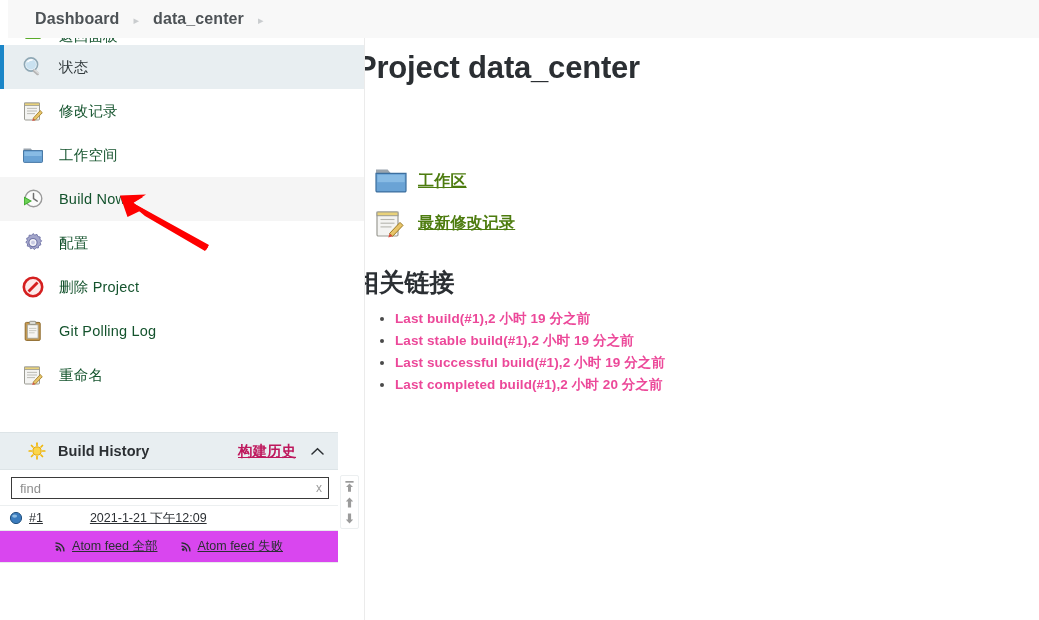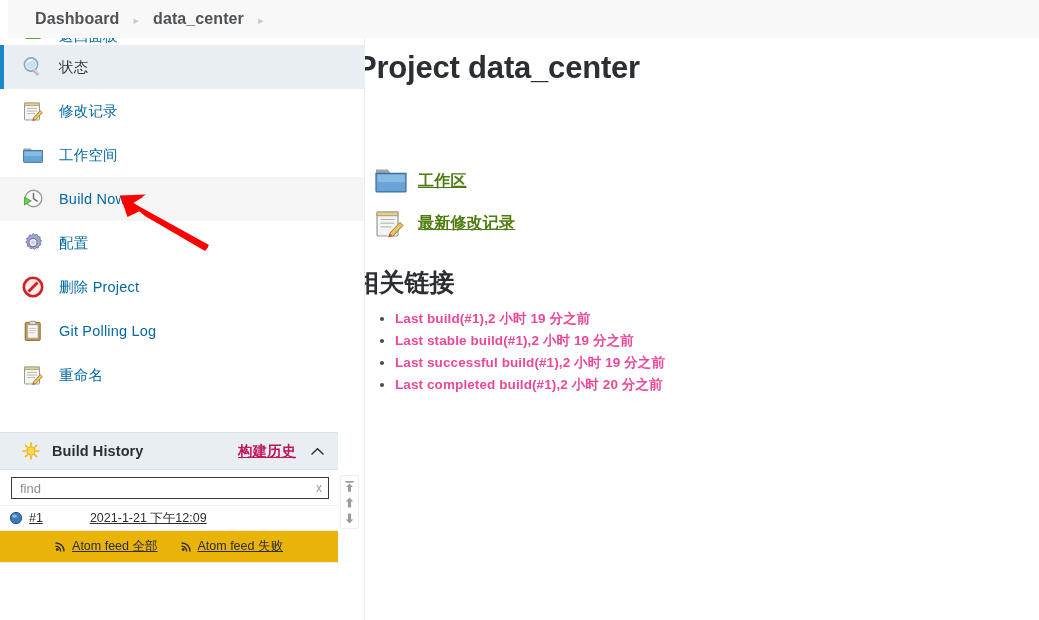--- a/index.html
+++ b/index.html
@@ -54,36 +54,36 @@
     content: ""; position: absolute; left: 0; top: 0;
     width: 4px; height: 100%; background: #1b86c8;
   }
   .task.hovered { background: #f5f5f5; }
   .task-ico {
     width: 26px; height: 26px; flex: none;
     margin-right: 13px;
     display: flex; align-items: center; justify-content: center;
   }
   .task-lbl {
-    font-size: 14.5px; color: #0369a1;
+    font-size: 14.5px; color: #14532d;
     white-space: nowrap; letter-spacing: .2px;
   }
   .task.active .task-lbl { color: #333b3e; }
 
   
   #build-history {
     position: absolute; left: 0; top: 404px;
     width: 338px;
   }
   #bh-header {
     height: 38px; background: #e8eef1;
     border-top: 1px solid #dde4e7;
     border-bottom: 1px solid #dde4e7;
     display: flex; align-items: center;
-    padding: 0 14px 0 22px;
+    padding: 0 14px 0 28px;
   }
   #bh-sun { width: 18px; height: 18px; flex: none; margin-right: 12px; }
   #bh-title {
     font-size: 14.5px; font-weight: bold; color: #2b2f33;
     letter-spacing: .1px;
   }
   #bh-link {
     margin-left: auto; font-size: 14.5px; font-weight: bold;
     color: #be185d; text-decoration: underline;
   }
@@ -120,21 +120,21 @@
   .ball { width: 14px; height: 14px; flex: none; margin-right: 6px; }
   .build-num {
     font-size: 12.5px; color: #2b2f33;
     text-decoration: underline; font-weight: normal;
   }
   .build-time {
     margin-left: 47px; font-size: 12.5px; color: #2b2f33;
     text-decoration: underline; white-space: nowrap;
   }
   #feeds {
-    height: 31px; background: #eab308;
+    height: 31px; background: #d946ef;
     display: flex; align-items: center; justify-content: center;
     gap: 23px;
   }
   .feed-item { display: flex; align-items: center; gap: 5px; }
   .feed-txt {
     font-size: 12.5px; color: #2b2f33;
     text-decoration: underline; white-space: nowrap;
   }
   #bh-footer {
     height: 30px; background: #ffffff;

